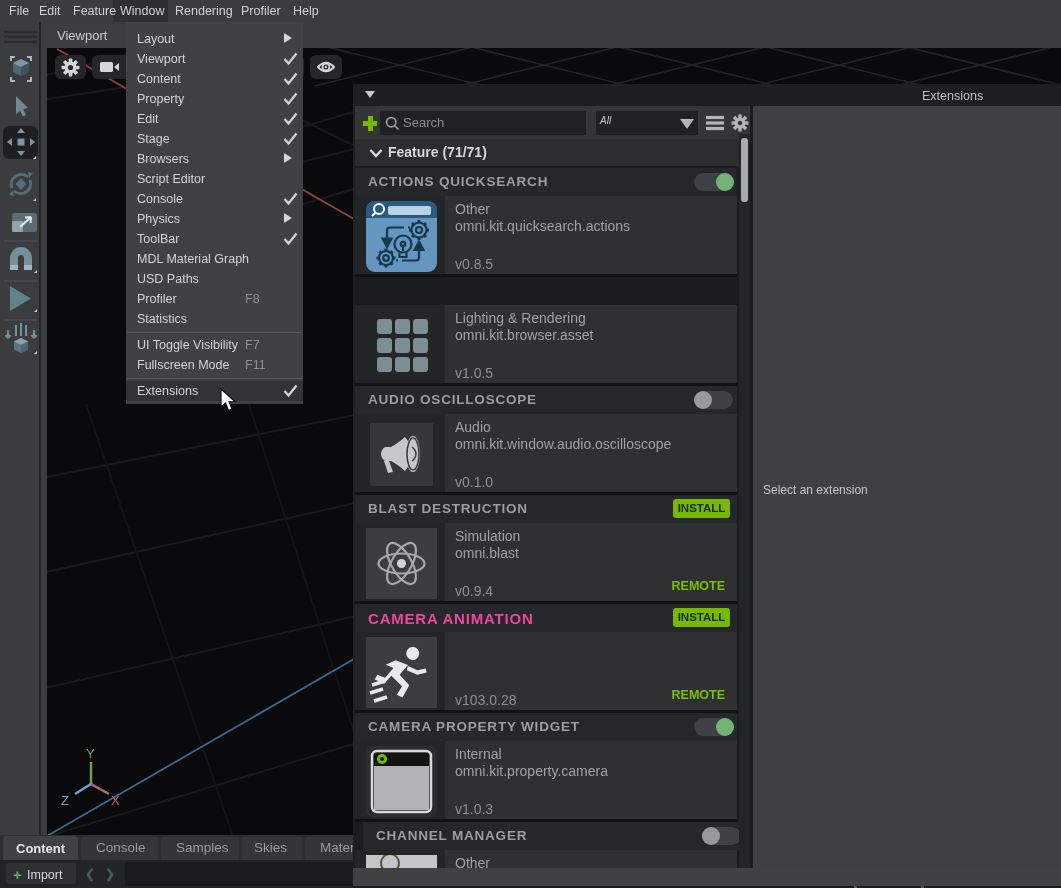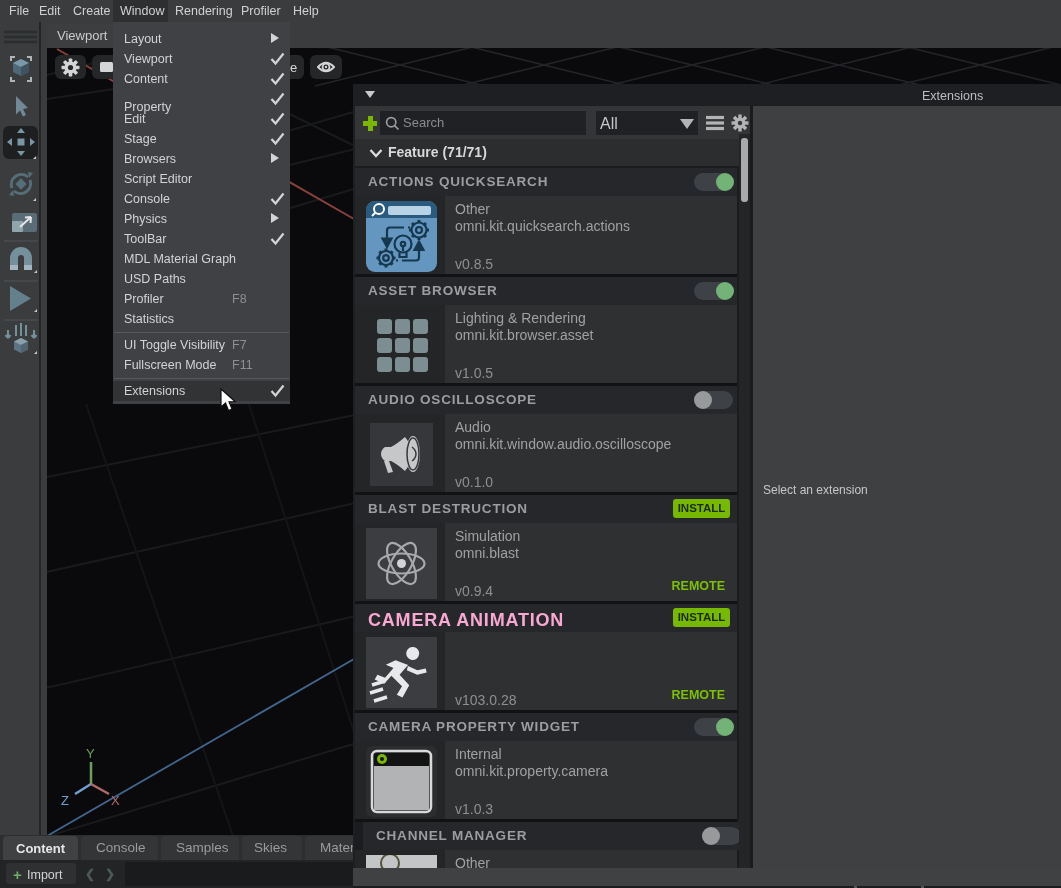--- a/index.html
+++ b/index.html
@@ -190,21 +190,21 @@
       <path d="M21 323 v8 l7 -3.5 v-8 Z" fill="#516472"></path>
     </g>
     <path d="M37 329 v3 h-3 Z" fill="#c8c9ca"></path>
   </svg>
 
   <div class="abs" style="left:0;top:0;width:1061px;height:22px;background:#3a3c3e;"></div>
   <div class="abs" style="left:113px;top:0;width:55px;height:22px;background:#2d2f31;"></div>
   <div class="abs" style="left:0;top:4px;width:1061px;height:14px;font-size:12.5px;color:#d0d1d2;">
     <span class="abs" style="left:9px;">File</span>
     <span class="abs" style="left:39px;">Edit</span>
-    <span class="abs" style="left:73px;">Create</span>
+    <span class="abs" style="left:73px;">Feature</span>
     <span class="abs" style="left:120px;">Window</span>
     <span class="abs" style="left:175px;">Rendering</span>
     <span class="abs" style="left:241px;">Profiler</span>
     <span class="abs" style="left:293px;">Help</span>
   </div>
 
   <div class="abs" style="left:353px;top:84px;width:708px;height:784px;background:#1d1f22;">
 
     <div class="abs" style="left:12px;top:7px;width:0;height:0;border-left:5px solid transparent;border-right:5px solid transparent;border-top:7px solid #c8c9ca;"></div>
     <div class="abs" style="left:569px;top:5px;font-size:12.5px;color:#bdbebf;">Extensions</div>
@@ -216,21 +216,21 @@
         <div class="abs" style="left:4.5px;top:0;width:5px;height:15px;background:#7ab800;"></div>
         <div class="abs" style="left:0;top:5px;width:14px;height:5px;background:#7ab800;"></div>
       </div>
       <div class="abs" style="left:25px;top:5px;width:206px;height:24px;background:#1f2124;"></div>
       <svg class="abs" style="left:30px;top:10px;" width="15" height="15" viewBox="0 0 15 15">
         <circle cx="6.2" cy="6.2" r="4.6" fill="none" stroke="#9a9b9d" stroke-width="1.7"></circle>
         <line x1="9.6" y1="9.6" x2="13.5" y2="13.5" stroke="#9a9b9d" stroke-width="1.7"></line>
       </svg>
       <div class="abs" style="left:48px;top:9px;font-size:13px;color:#8a8b8d;">Search</div>
       <div class="abs" style="left:241px;top:5px;width:102px;height:24px;background:#1f2124;"></div>
-      <div class="abs" style="left:245px;top:9px;font-size:16px;color:#c6c7c8;">All</div>
+      <div class="abs" style="left:245px;top:9px;font-size:10px;color:#c6c7c8;font-style:italic;">All</div>
       <div class="abs" style="left:325px;top:13px;width:0;height:0;border-left:7px solid transparent;border-right:7px solid transparent;border-top:10px solid #b3b4b5;"></div>
       <svg class="abs" style="left:351px;top:9px;" width="18" height="16" viewBox="0 0 18 16">
         <g stroke="#b3b4b5" stroke-width="3.2">
           <line x1="0" y1="2.5" x2="18" y2="2.5"></line>
           <line x1="0" y1="8" x2="18" y2="8"></line>
           <line x1="0" y1="13.5" x2="18" y2="13.5"></line>
         </g>
       </svg>
       <svg class="abs" style="left:375px;top:7px;" width="20" height="20" viewBox="0 0 20 20">
         <g fill="#b3b4b5">
@@ -302,25 +302,20 @@
                 <path d="M16.5 37.5 h9 l-4.5 8.5 Z" fill="#16384f"></path>
                 <path d="M36 59.5 h14 q3 0 3 -3 v-8"></path>
                 <path d="M48.5 49 h9 l-4.5 -8.5 Z" fill="#16384f"></path>
                 <line x1="42" y1="26.5" x2="44" y2="26.5"></line>
                 <line x1="30" y1="59.5" x2="32" y2="59.5"></line>
               </g>
             </svg></div>
     <div class="abs" style="left:100px;top:61px;font-size:14px;color:#9fa1a3;line-height:16.5px;">Other<br>omni.kit.quicksearch.actions</div>
           <div class="abs" style="left:100px;top:116px;font-size:14px;color:#8d8f91;">v0.8.5</div>
           <div class="abs" style="left:0;top:134px;width:382px;height:3px;background:#111214;"></div>
-          <div class="abs" style="left:0;top:137px;width:382px;height:28px;background:#25272a;">
-    <span class="abs" style="left:13px;top:6px;font-size:13.5px;font-weight:bold;color:#9b9da0;letter-spacing:0.8px;">ASSET BROWSER</span>
-            <div class="abs" style="left:339px;top:5px;width:39px;height:18px;background:#3e4246;border-radius:9px;"></div>
-      <div class="abs" style="left:361px;top:5px;width:18px;height:18px;background:#73b377;border-radius:50%;"></div>
-          </div>
           <div class="abs" style="left:0;top:165px;width:90px;height:78px;background:#232527;"></div>
     <div class="abs" style="left:90px;top:165px;width:292px;height:78px;background:#2e3032;"></div>
     <div class="abs" style="left:11px;top:170px;width:71px;height:71px;"><svg width="71" height="71" viewBox="0 0 71 71">
               <g fill="#7d8e92">
                 <rect x="11" y="9" width="15" height="15" rx="3"></rect>
                 <rect x="29" y="9" width="15" height="15" rx="3"></rect>
                 <rect x="47" y="9" width="15" height="15" rx="3"></rect>
                 <rect x="11" y="28" width="15" height="15" rx="3"></rect>
                 <rect x="29" y="28" width="15" height="15" rx="3"></rect>
                 <rect x="47" y="28" width="15" height="15" rx="3"></rect>
@@ -367,21 +362,21 @@
                 <ellipse cx="35.5" cy="35.5" rx="23" ry="10" transform="rotate(120 35.5 35.5)"></ellipse>
               </g>
               <circle cx="35.5" cy="35.5" r="6.5" fill="#3b3d40"></circle>
               <circle cx="35.5" cy="35.5" r="4.5" fill="#d2d3d4"></circle>
             </svg></div>
     <div class="abs" style="left:100px;top:388px;font-size:14px;color:#9fa1a3;line-height:16.5px;">Simulation<br>omni.blast</div>
           <div class="abs" style="left:100px;top:443px;font-size:14px;color:#8d8f91;">v0.9.4</div>
           <div class="abs" style="left:280px;top:439px;width:90px;text-align:right;font-size:12.5px;font-weight:bold;color:#7cc000;">REMOTE</div>
           <div class="abs" style="left:0;top:461px;width:382px;height:3px;background:#111214;"></div>
           <div class="abs" style="left:0;top:464px;width:382px;height:28px;background:#25272a;">
-    <span class="abs" style="left:13px;top:6px;font-size:18px;font-weight:bold;color:#f9a8d4;letter-spacing:0.8px;">CAMERA ANIMATION</span>
+    <span class="abs" style="left:13px;top:6px;font-size:15px;font-weight:bold;color:#ec4899;letter-spacing:0.8px;">CAMERA ANIMATION</span>
             <div class="abs" style="left:318px;top:4px;width:57px;height:19px;background:#76b900;border-radius:3px;text-align:center;font-size:11.5px;font-weight:bold;color:#1c2b00;line-height:19px;">INSTALL</div>
           </div>
           <div class="abs" style="left:0;top:492px;width:90px;height:78px;background:#232527;"></div>
     <div class="abs" style="left:90px;top:492px;width:292px;height:78px;background:#2e3032;"></div>
     <div class="abs" style="left:11px;top:497px;width:71px;height:71px;"><svg width="71" height="71" viewBox="0 0 71 71">
               <rect x="0" y="0" width="71" height="71" fill="#3b3d40"></rect>
               <g fill="#e8e9ea" transform="rotate(8 35 35)">
                 <circle cx="44" cy="15" r="6.5"></circle>
                 <path d="M28 24 l13 3 l-7 11 l11 9 l-5 13 l-6 -2 l4 -9 l-12 -9 l-6 9 l-10 -3 l2 -5 l8 2 l7 -11 l-8 -2 Z"></path>
                 <path d="M41 28 l10 3 l8 -3 l1.5 4 l-9 3.5 l-11 -3 Z"></path>
@@ -430,32 +425,32 @@
 
     <div class="abs" style="left:386px;top:50px;width:11px;height:734px;background:#232527;"></div>
     <div class="abs" style="left:388px;top:54px;width:7px;height:64px;background:#a8aaac;border-radius:3px;"></div>
 
     <div class="abs" style="left:397px;top:22px;width:3px;height:762px;background:#191b1d;"></div>
 
     <div class="abs" style="left:400px;top:22px;width:308px;height:762px;background:#3e4042;"></div>
     <div class="abs" style="left:410px;top:399px;font-size:12px;color:#c6c7c8;">Select an extension</div>
   </div>
 
-  <div class="abs" style="left:113px;top:22px;width:177px;height:382px;background:#3f4144;font-size:12.5px;color:#d2d3d4;" id="menu">
+  <div class="abs" style="left:126px;top:22px;width:177px;height:382px;background:#3f4144;font-size:12.5px;color:#d2d3d4;" id="menu">
       <span class="abs" style="left:11px;top:10px;">Layout</span>
       <div class="abs" style="left:158px;top:11px;width:0;height:0;border-top:5px solid transparent;border-bottom:5px solid transparent;border-left:8px solid #d2d3d4;"></div>
       <span class="abs" style="left:11px;top:30px;">Viewport</span>
       <svg class="abs" style="left:157px;top:30px;" width="15" height="14" viewBox="0 0 15 14">
         <path d="M1.5 7 L5.5 11.5 L13.5 1.5" fill="none" stroke="#d2d3d4" stroke-width="2.3"></path>
       </svg>
       <span class="abs" style="left:11px;top:50px;">Content</span>
       <svg class="abs" style="left:157px;top:50px;" width="15" height="14" viewBox="0 0 15 14">
         <path d="M1.5 7 L5.5 11.5 L13.5 1.5" fill="none" stroke="#d2d3d4" stroke-width="2.3"></path>
       </svg>
-      <span class="abs" style="left:11px;top:70px;margin-top:8px;">Property</span>
+      <span class="abs" style="left:11px;top:70px;">Property</span>
       <svg class="abs" style="left:157px;top:70px;" width="15" height="14" viewBox="0 0 15 14">
         <path d="M1.5 7 L5.5 11.5 L13.5 1.5" fill="none" stroke="#d2d3d4" stroke-width="2.3"></path>
       </svg>
       <span class="abs" style="left:11px;top:90px;">Edit</span>
       <svg class="abs" style="left:157px;top:90px;" width="15" height="14" viewBox="0 0 15 14">
         <path d="M1.5 7 L5.5 11.5 L13.5 1.5" fill="none" stroke="#d2d3d4" stroke-width="2.3"></path>
       </svg>
       <span class="abs" style="left:11px;top:110px;">Stage</span>
       <svg class="abs" style="left:157px;top:110px;" width="15" height="14" viewBox="0 0 15 14">
         <path d="M1.5 7 L5.5 11.5 L13.5 1.5" fill="none" stroke="#d2d3d4" stroke-width="2.3"></path>

